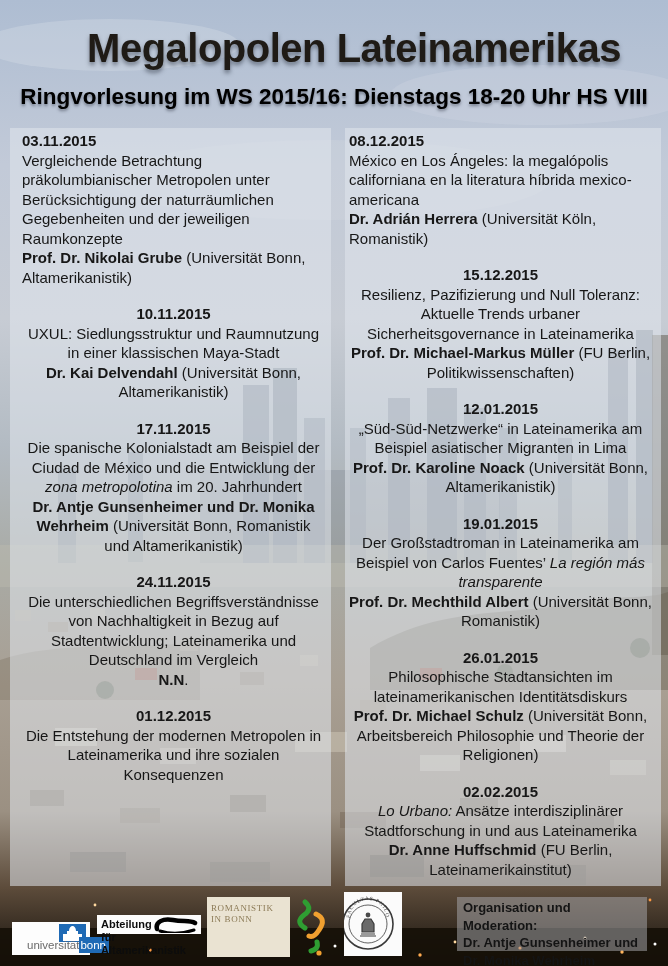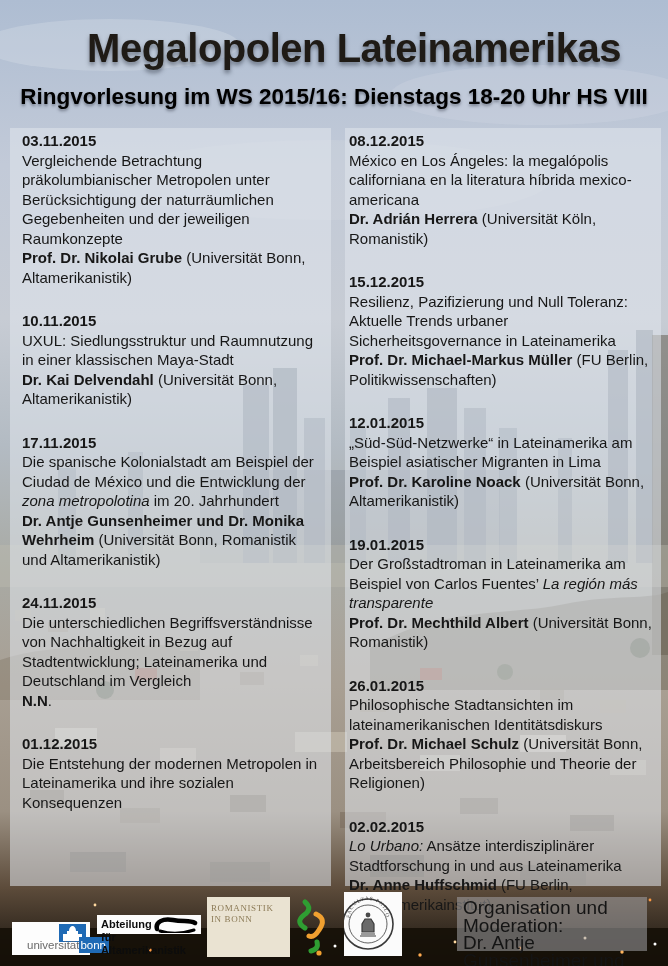--- a/index.html
+++ b/index.html
@@ -10,42 +10,42 @@
   .panel-left{left:10px;width:321px;}
   .panel-right{left:345px;width:316px;}
   .hdr{position:absolute;top:0;left:0;width:668px;text-align:center;color:#1f1b16;}
   .hdr h1{font-size:40px;font-weight:bold;margin:26px 0 0;letter-spacing:-0.5px;
           text-shadow:0 3px 4px rgba(45,52,66,0.55);padding-left:40px;}
   .hdr h2{font-size:22.5px;font-weight:bold;margin:13px 0 0;color:#000000;
           text-shadow:0 2px 3px rgba(45,52,66,0.5);}
   .col{position:absolute;top:131px;width:303px;color:#171717;font-size:15px;line-height:19.5px;}
   .col-left{left:22px;}
   .col-right{left:349px;}
-  .entry+.entry{margin-top:24px;}
+  .entry+.entry{margin-top:17px;text-align:center;}
   .entry .date{font-weight:bold;}
   .entry p{margin:0;}
   .entry em{font-style:italic;}
   
   .logo{position:absolute;box-sizing:border-box;}
   .logo-unibonn{left:12px;top:922px;width:78px;height:33px;background:#fdfdfd;}
   .ub-castle{position:absolute;right:4px;top:2px;width:27px;height:18px;background:var(--ubblue);}
   .ub-text{position:absolute;left:3px;bottom:4px;font-size:11.5px;white-space:nowrap;}
   .ub-uni{color:#6a6a6a;margin-left:12px;}
   .ub-bonn{background:var(--ubblue);color:#fff;font-weight:normal;padding:2px 3px 2px 1px;}
   .logo-abt{left:97px;top:915px;width:104px;height:19px;background:#fcfcfc;color:#0c0c0c;
             font-size:11px;font-weight:bold;line-height:13px;padding:3px 4px;}
   .abt-glyph{position:absolute;right:3px;top:2px;}
   .logo-rom{left:207px;top:897px;width:83px;height:60px;background:var(--cream);color:#8c7b57;
             font-family:"Liberation Serif",serif;font-size:9px;letter-spacing:0.6px;
             line-height:11px;padding:6px 0 0 4px;}
   .logo-ilz{left:292px;top:898px;width:38px;height:58px;}
   .logo-seal{left:344px;top:892px;width:58px;height:64px;background:#fbfbfb;}
   .org{position:absolute;left:457px;top:897px;width:190px;height:54px;box-sizing:border-box;
-       background:rgba(163,163,165,0.55);color:#141414;font-weight:normal;
-       font-size:19px;line-height:17.5px;padding:2px 6px;}
+       background:rgba(163,163,165,0.55);color:#141414;font-weight:bold;
+       font-size:13px;line-height:17.5px;padding:2px 6px;}
 </style>
 </head>
 <body>
 
 <div class="poster" style="--ubblue: #1f6ab5; --ilzgreen: #2f9e32; --ilzorange: #f0a030; --cream: #eae3d2;">
 
   <svg class="bg" width="668" height="966" viewBox="0 0 668 966" aria-hidden="true">
     <defs>
       <linearGradient id="sky" x1="0" y1="0" x2="0" y2="1">
         <stop offset="0" stop-color="#aebdd2"></stop>

